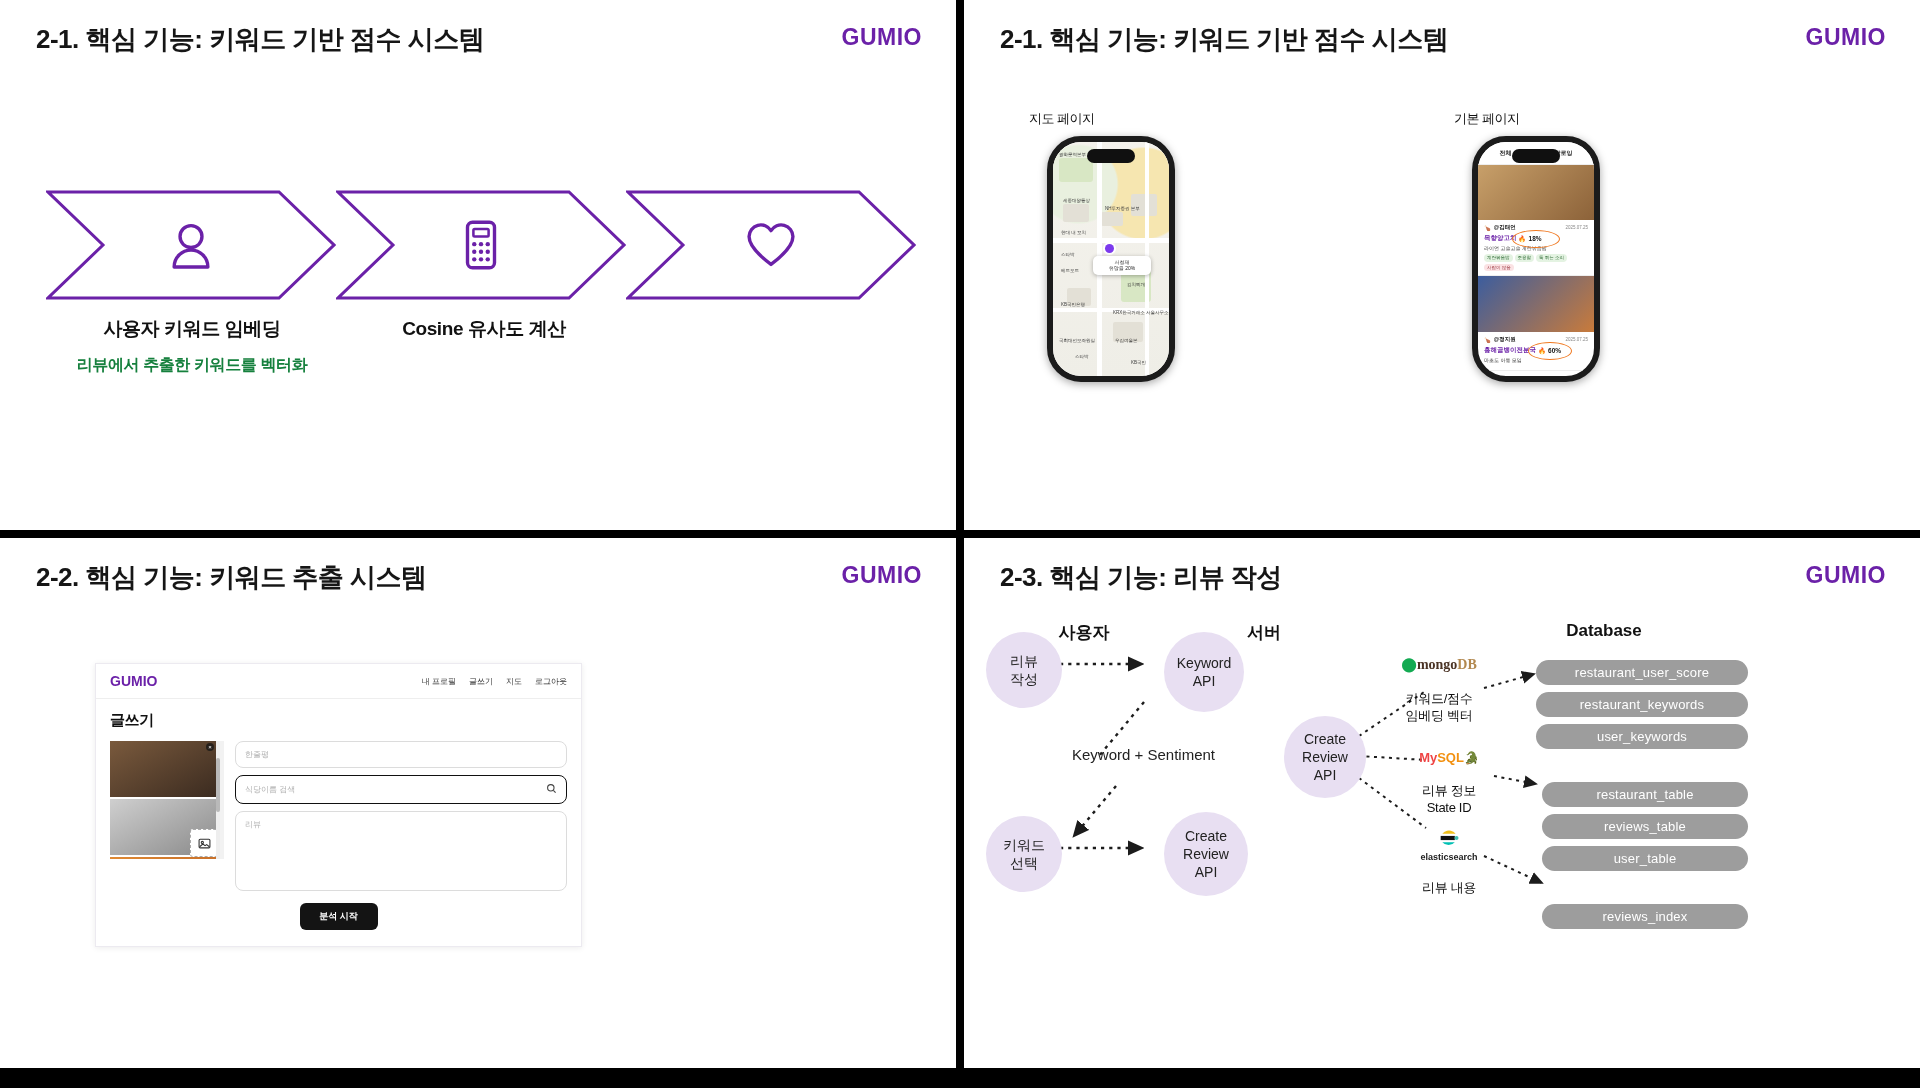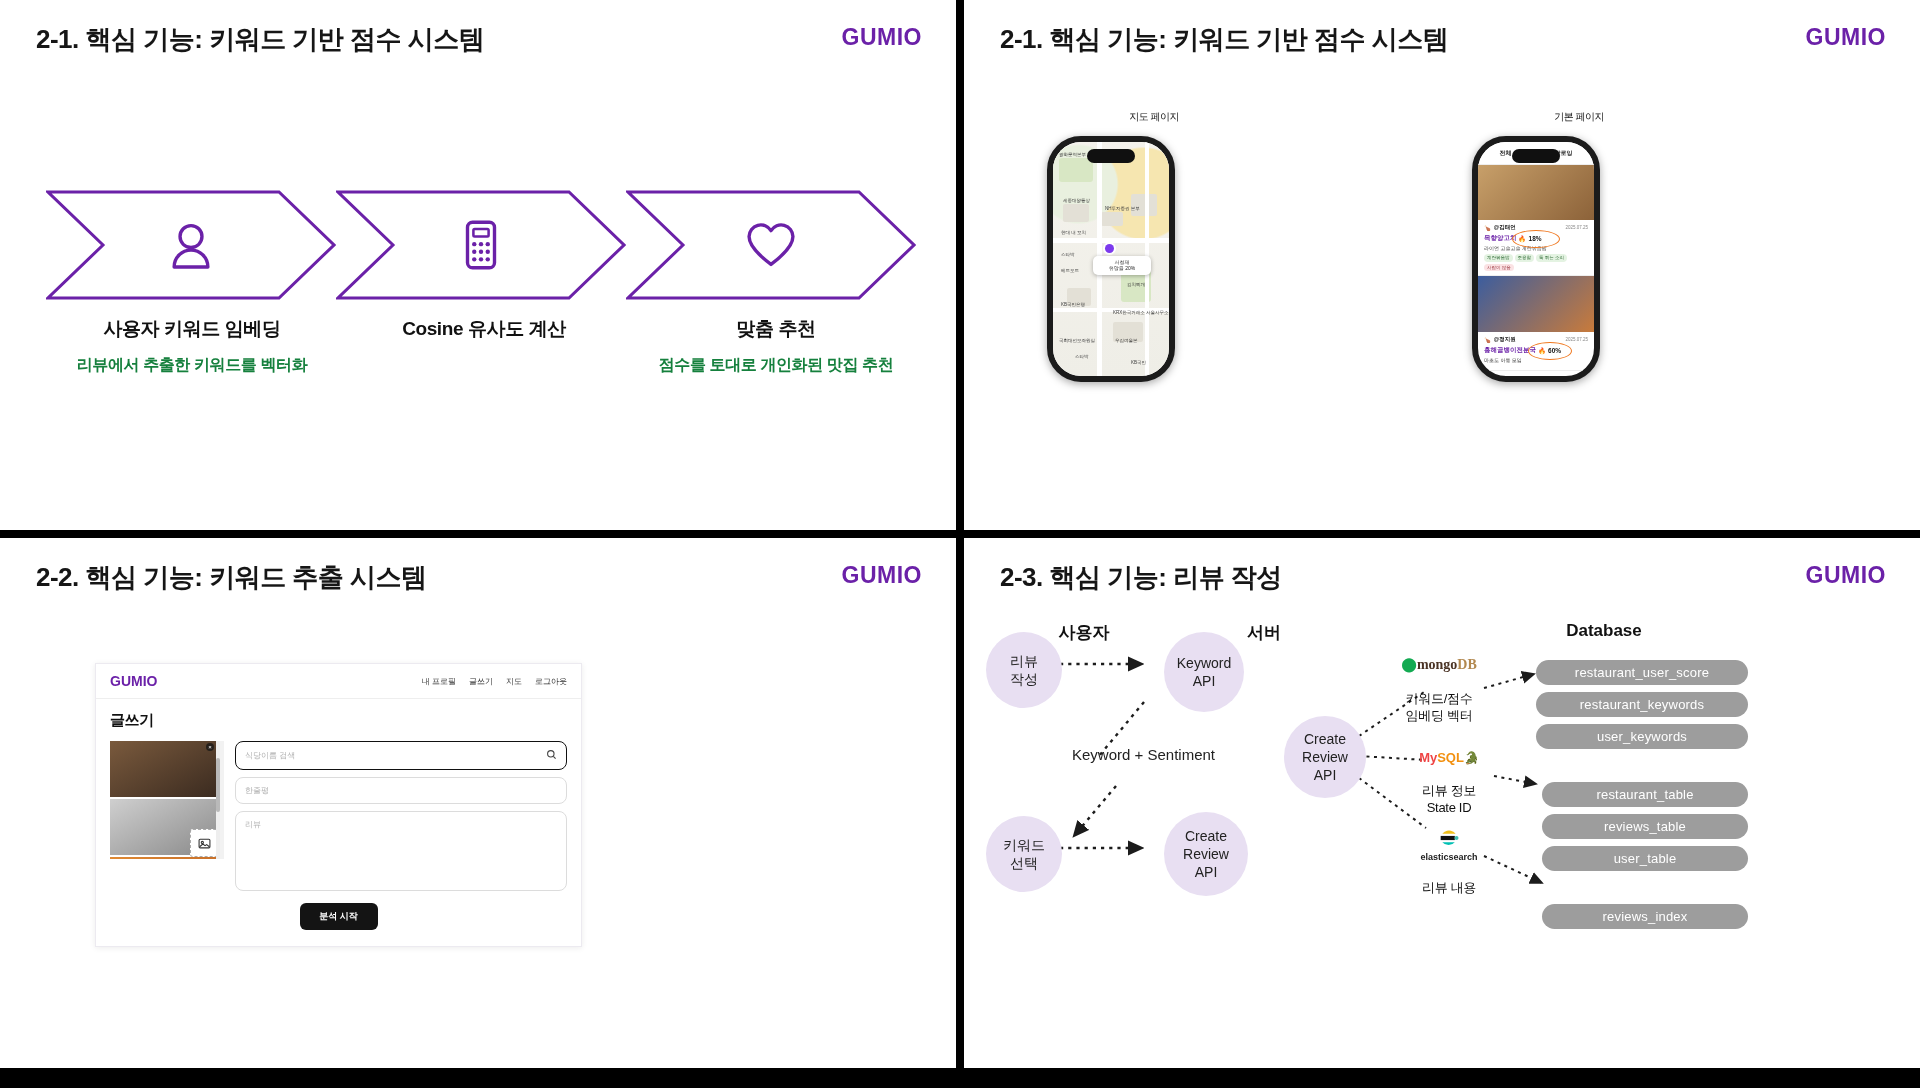--- a/index.html
+++ b/index.html
@@ -11,21 +11,21 @@
   
   .chev-row{position:absolute;left:46px;top:190px;width:870px;height:110px;}
   .chev{position:absolute;width:290px;height:110px;}
   .chev svg{display:block;}
   .chev .ic{position:absolute;left:0;top:0;width:290px;height:110px;display:flex;align-items:center;justify-content:center;}
   .chev .ic svg{width:54px;height:54px;}
   .cap{position:absolute;top:316px;width:300px;text-align:center;}
   .cap .t{font-size:19px;font-weight:700;color:#111;letter-spacing:-.4px;}
   .cap .d{margin-top:11px;font-size:16px;color:#15803d;line-height:1.45;letter-spacing:-.4px;font-weight:bold;}
   
-  .ph-label{position:absolute;font-size:10px;color:#111;font-weight:500;text-align:right;letter-spacing:-.5px;}
+  .ph-label{position:absolute;font-size:13px;color:#111;font-weight:500;text-align:left;letter-spacing:-.5px;}
   .phone{position:absolute;border:6px solid #1b1b1b;border-radius:34px;background:#fff;overflow:hidden;box-shadow:0 2px 9px rgba(0,0,0,.35);}
   .notch{position:absolute;left:50%;transform:translateX(-50%);top:7px;width:48px;height:14px;background:#101010;border-radius:9px;z-index:9;}
   .mapimg{position:absolute;inset:0;background:
      radial-gradient(circle at 22% 18%, #e9f0df 0 18%, transparent 19%),
      radial-gradient(circle at 78% 22%, #f6e6b0 0 22%, transparent 23%),
      linear-gradient(#f4f2ec,#efeee7);}
   .mroad{position:absolute;background:#fff;}
   .mblk{position:absolute;background:#e3e0d6;border-radius:2px;}
   .mgrn{position:absolute;background:#d8e7c4;border-radius:3px;}
   .mpin{position:absolute;width:9px;height:9px;border-radius:50%;background:#7c3aed;box-shadow:0 0 0 2px #fff;}
@@ -133,25 +133,20 @@
       </div>
     </div>
 
     <div class="cap" style="left:42px">
       <div class="t">사용자 키워드 임베딩</div>
       <div class="d">리뷰에서 추출한 키워드를 벡터화</div>
     </div>
     <div class="cap" style="left:334px">
       <div class="t">Cosine 유사도 계산</div>
     </div>
-    <div class="cap" style="left:626px">
-      <div class="t">맞춤 추천</div>
-      <div class="d">점수를 토대로 개인화된
-맛집 추천</div>
-    </div>
   </div>
 
   <div class="slide">
     <div class="slide-title">2-1. 핵심 기능: 키워드 기반 점수 시스템</div>
     <div class="brand">GUMIO</div>
 
     <div class="ph-label" style="left:65px;top:110px;width:150px">지도 페이지</div>
     <div class="ph-label" style="left:490px;top:110px;width:150px">기본 페이지</div>
 
     <div class="phone" style="left:83px;top:136px;width:116px;height:234px;">
@@ -263,31 +258,31 @@
                   <rect x="2" y="4" width="20" height="16" rx="2"></rect>
                   <circle cx="8" cy="10" r="2"></circle>
                   <path d="M3 18l6-5 4 3 3-2 5 4"></path>
                 </svg>
             </div>
             <span class="scroll">
                 <i></i>
               </span>
           </div>
           <div class="fields">
+            <div class="fld">
+              <span>한줄평</span>
+            </div>
             <div class="fld search">
               <span>식당이름 검색</span>
               <span class="srch-ic">
                 <svg width="11" height="11" viewBox="0 0 24 24" fill="none" stroke="#444" stroke-width="2.4">
                     <circle cx="10.5" cy="10.5" r="7"></circle>
                     <path d="M16 16l5 5"></path>
                   </svg>
               </span>
-            </div>
-            <div class="fld">
-              <span>한줄평</span>
             </div>
             <div class="fld area">
               <span>리뷰</span>
             </div>
           </div>
         </div>
         <div class="cta">분석 시작</div>
       </div>
     </div>
 

